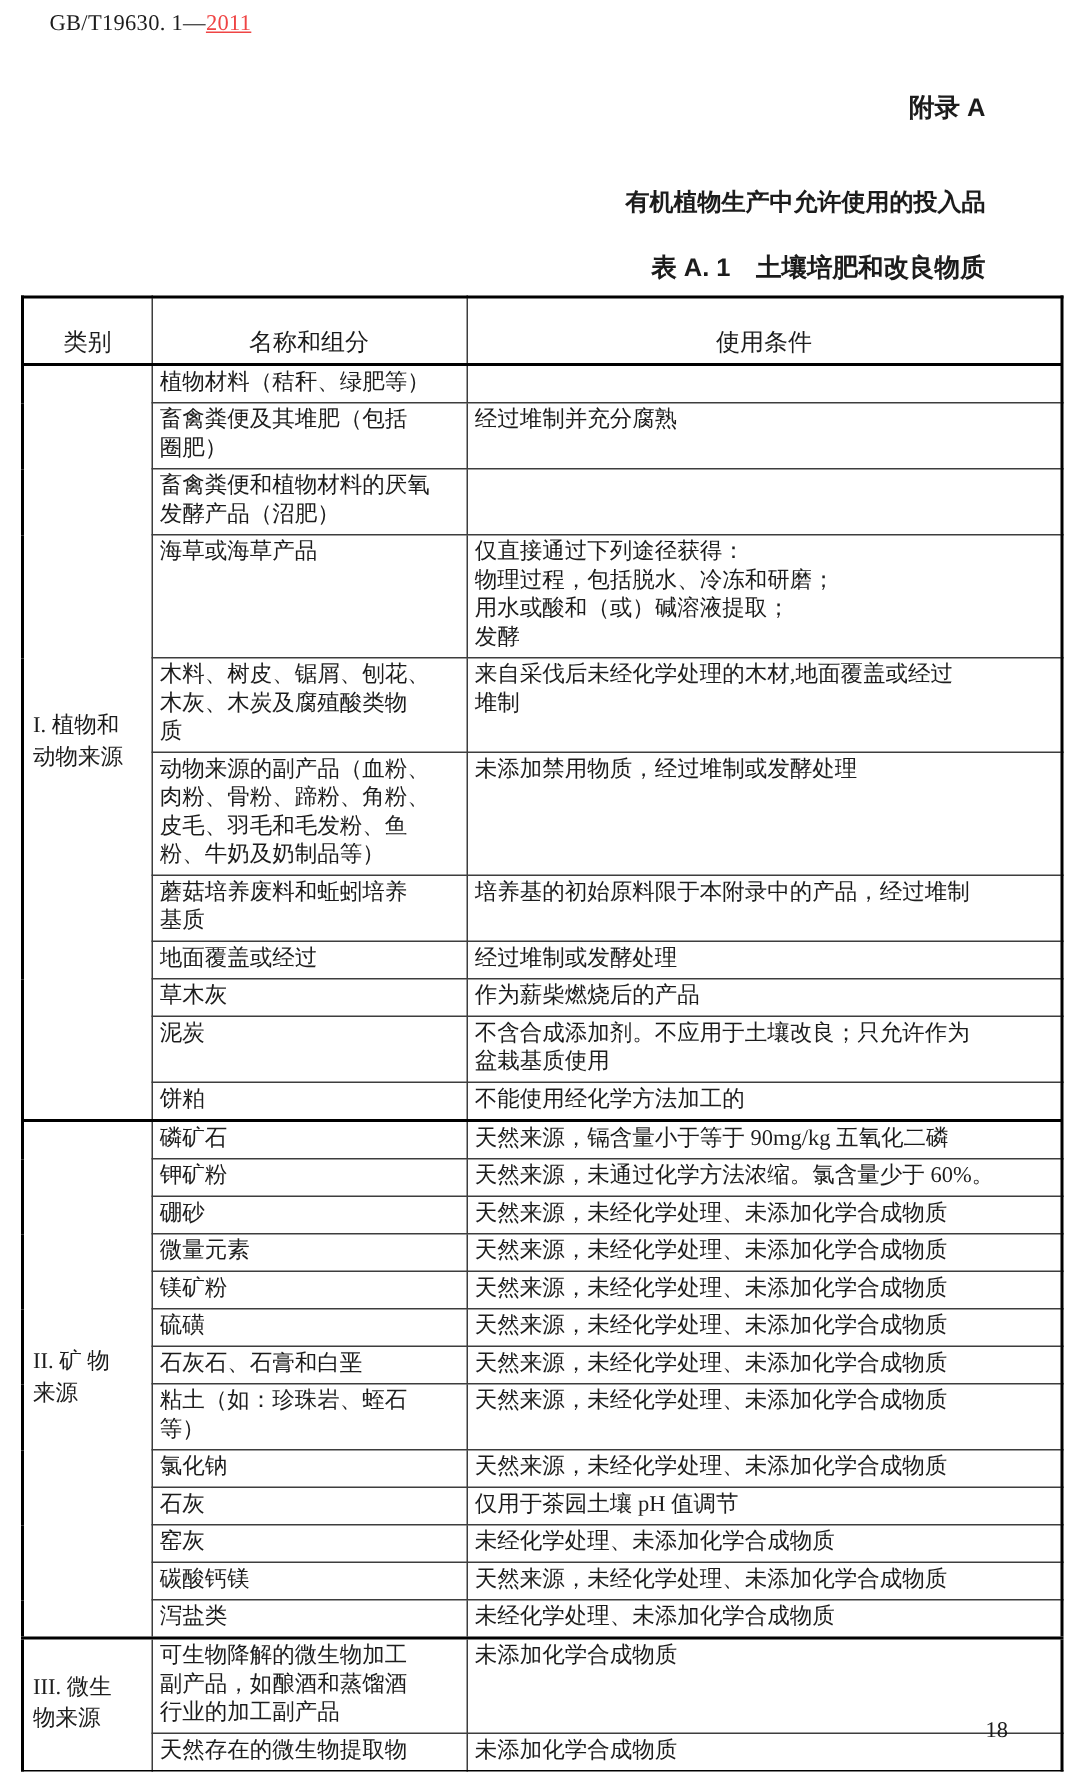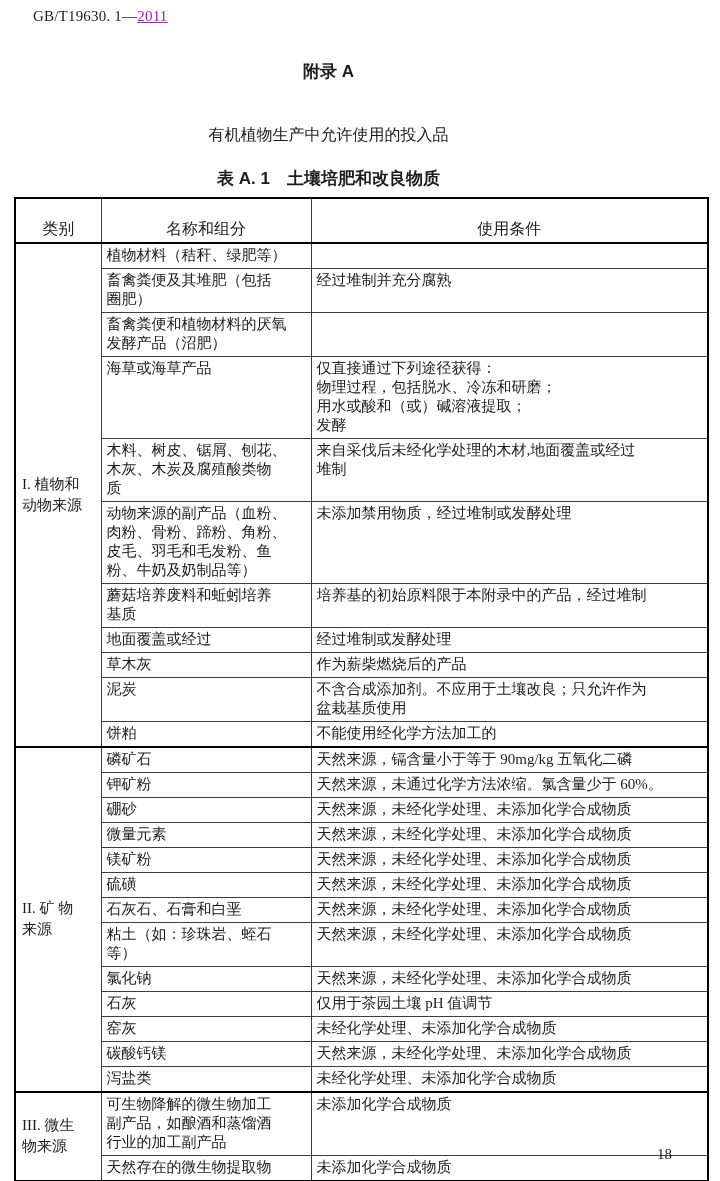--- a/index.html
+++ b/index.html
@@ -13,24 +13,24 @@
   }
   .page { position: absolute; inset: 0; }
 
   .doc-number {
     position: absolute; top: 8px; left: 33px;
     font-size: 15px; letter-spacing: 0.2px;
     white-space: nowrap;
   }
   .doc-number .year { color: #e3261d; }
 
-  .centered { position: absolute; left: 0; width: 657px; text-align: center; }
+  .centered { position: absolute; left: 0; width: 657px; text-align: right; }
   .h-appendix  { top: 60px;  font-family: "Liberation Sans", "DejaVu Sans", sans-serif; font-weight: bold; font-size: 17px; }
   .h-type      { top: 99px;  font-family: "Liberation Sans", "DejaVu Sans", sans-serif; font-weight: bold; font-size: 16px; }
-  .h-subject   { top: 125px; font-family: "Liberation Sans", "DejaVu Sans", sans-serif; font-weight: normal; font-size: 16px; }
+  .h-subject   { top: 125px; font-family: "Liberation Sans", "DejaVu Sans", sans-serif; font-weight: bold; font-size: 16px; }
   .h-caption   { top: 167px; font-family: "Liberation Sans", "DejaVu Sans", sans-serif; font-weight: bold; font-size: 17px; }
 
   table.a1 {
     position: absolute; top: 197px; left: 14px;
     width: 693px;
     border-collapse: collapse;
     table-layout: fixed;
     border: 2px solid #000;
   }
   table.a1 th, table.a1 td {
@@ -65,21 +65,21 @@
     text-align: right;
     font-size: 15px;
   }
 </style>
 </head>
 <body>
 
 <div class="page">
 
   <div class="doc-number">
-    <span>GB/T19630. 1—</span><span class="year" style="color: #a21caf; text-decoration: underline;">2011</span>
+    <span>GB/T19630. 1—</span><span class="year" style="color: #ef4444; text-decoration: underline;">2011</span>
   </div>
 
   <div class="centered h-appendix">附录 A</div>
   <div class="centered h-subject">有机植物生产中允许使用的投入品</div>
   <div class="centered h-caption">表 A. 1　土壤培肥和改良物质</div>
 
   <table class="a1">
     <colgroup>
       <col id="col-0" style="width: 86px;">
       <col id="col-1" style="width: 210px;">

